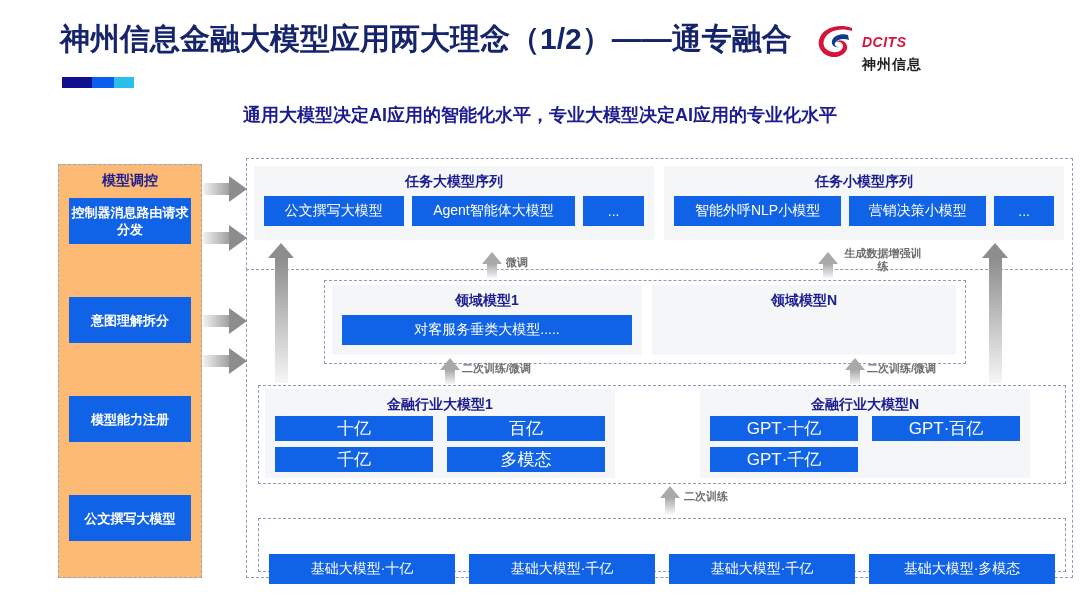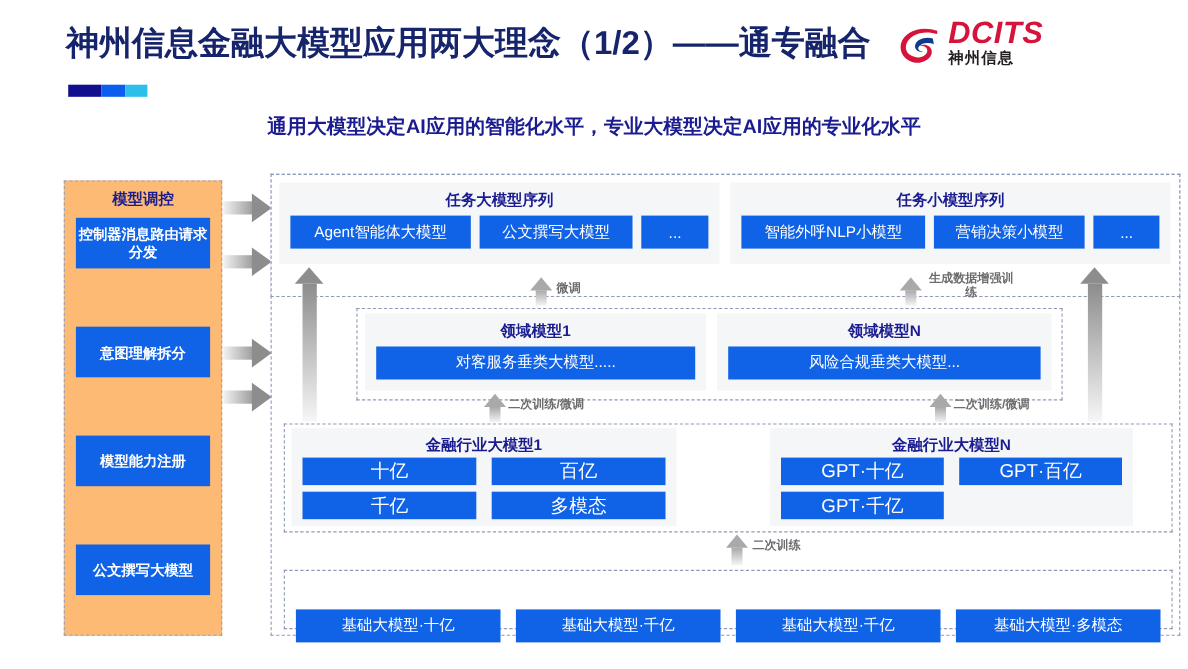--- a/index.html
+++ b/index.html
@@ -22,22 +22,22 @@
   #accent-bar i{display:block;height:100%;}
   #accent-bar i.s1{width:30px;background:#120f8f;}
   #accent-bar i.s2{width:22px;background:#0b5ded;}
   #accent-bar i.s3{width:20px;background:#2bbfe9;}
 
   
   #brand-logo{position:absolute;right:12px;top:18px;width:128px;height:56px;}
   #brand-mark{position:absolute;left:0;top:4px;width:44px;height:42px;}
   #brand-text{position:absolute;left:46px;top:0px;width:84px;}
   #brand-name{
-    font-size:28px;font-weight:bold;color:#d6133a;letter-spacing:0.5px;
-    font-style:italic;line-height:24px;
+    font-size:14px;font-weight:bold;color:#d6133a;letter-spacing:0.5px;
+    font-style:italic;line-height:24px;margin-top:12px;
   }
   #brand-sub{
     font-size:14px;font-weight:bold;color:#231f20;letter-spacing:1px;
     line-height:18px;margin-top:1px;
   }
 
   #subtitle{
     position:absolute;left:0;top:103px;width:1080px;text-align:center;
     font-size:18px;font-weight:bold;color:#1b1c8f;
   }
@@ -233,22 +233,22 @@
     <div class="shaft"></div>
     <div class="head"></div>
   </div>
 
 <div id="outer-frame"></div>
 <div id="main-panel"></div>
 
 <div class="card" id="task-large">
   <div class="card-title">任务大模型序列</div>
   <div class="chip-row">
+    <div class="chip" style="flex:1.15">公文撰写大模型</div>
     <div class="chip" style="flex:1.35">Agent智能体大模型</div>
-    <div class="chip" style="flex:1.15">公文撰写大模型</div>
     <div class="chip" style="flex:0.5">...</div>
   </div>
 </div>
 
 <div class="card" id="task-small">
   <div class="card-title">任务小模型序列</div>
   <div class="chip-row">
     <div class="chip" style="flex:1.4">智能外呼NLP小模型</div>
     <div class="chip" style="flex:1.15">营销决策小模型</div>
     <div class="chip" style="flex:0.5">...</div>
@@ -257,23 +257,20 @@
 
 <div id="domain-frame"></div>
 <div class="card" id="domain-1">
   <div class="card-title">领域模型1</div>
   <div class="chip-row">
     <div class="chip" style="flex:1">对客服务垂类大模型.....</div>
   </div>
 </div>
 <div class="card" id="domain-n">
   <div class="card-title">领域模型N</div>
-  <div class="chip-row">
-    <div class="chip" style="flex:1">风险合规垂类大模型...</div>
-  </div>
 </div>
 
 <div id="industry-frame"></div>
 <div class="card" id="industry-1">
   <div class="card-title">金融行业大模型1</div>
   <div class="grid2">
     <div class="chip">十亿</div>
     <div class="chip">百亿</div>
     <div class="chip">千亿</div>
     <div class="chip">多模态</div>

